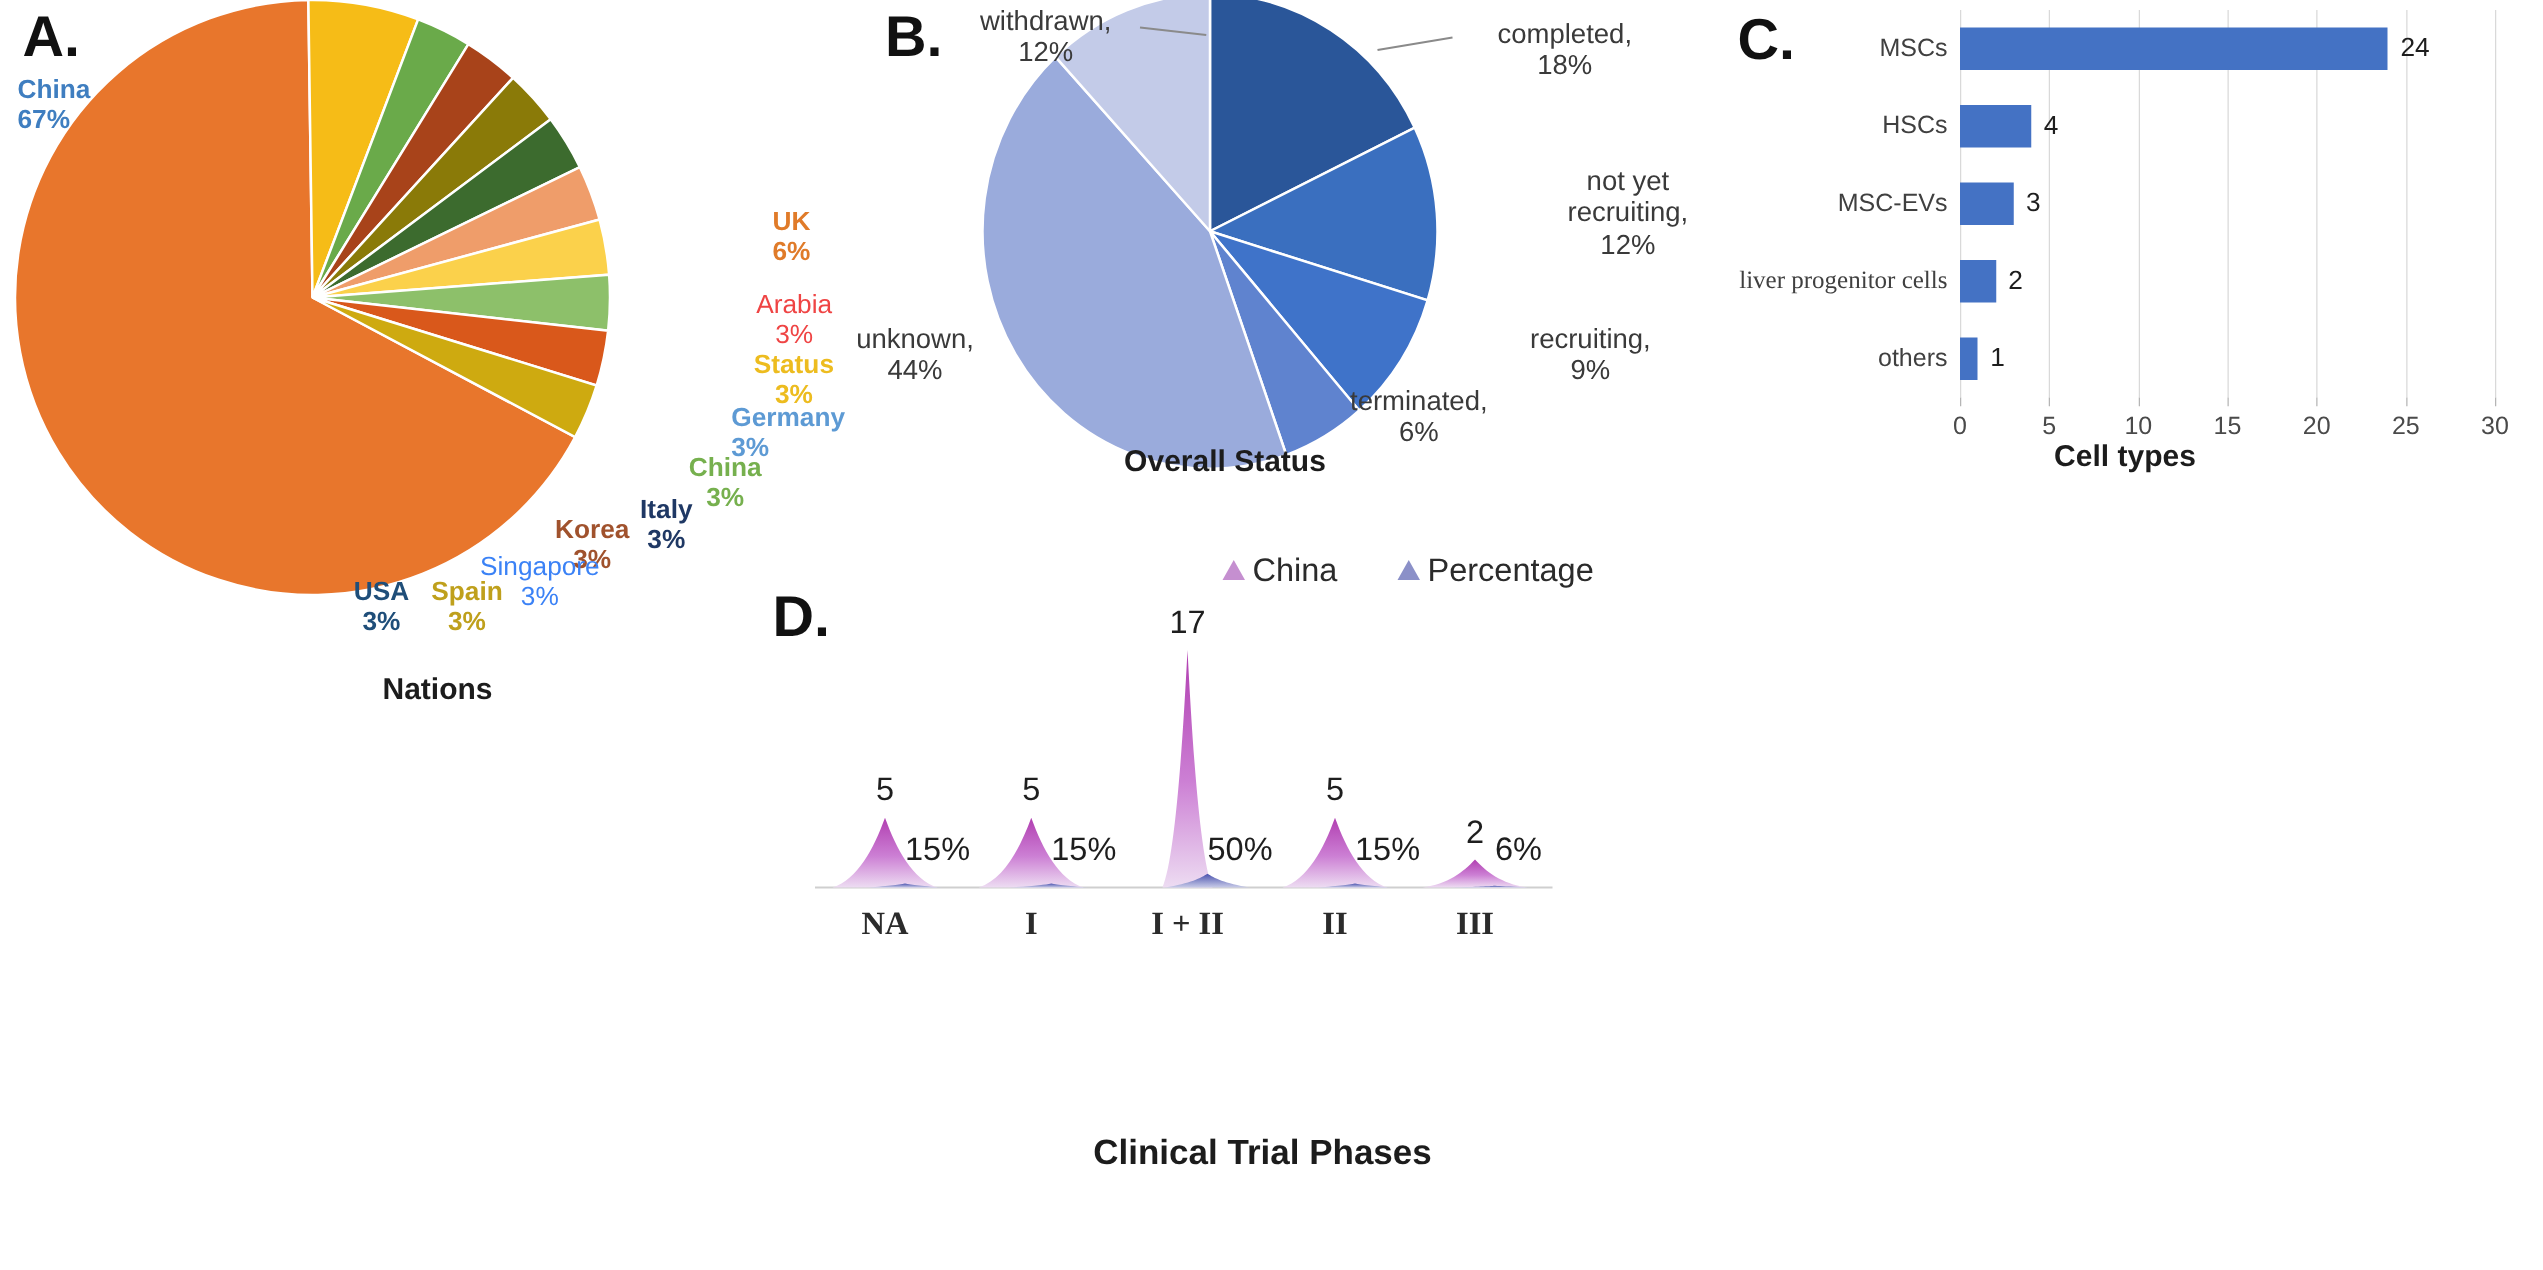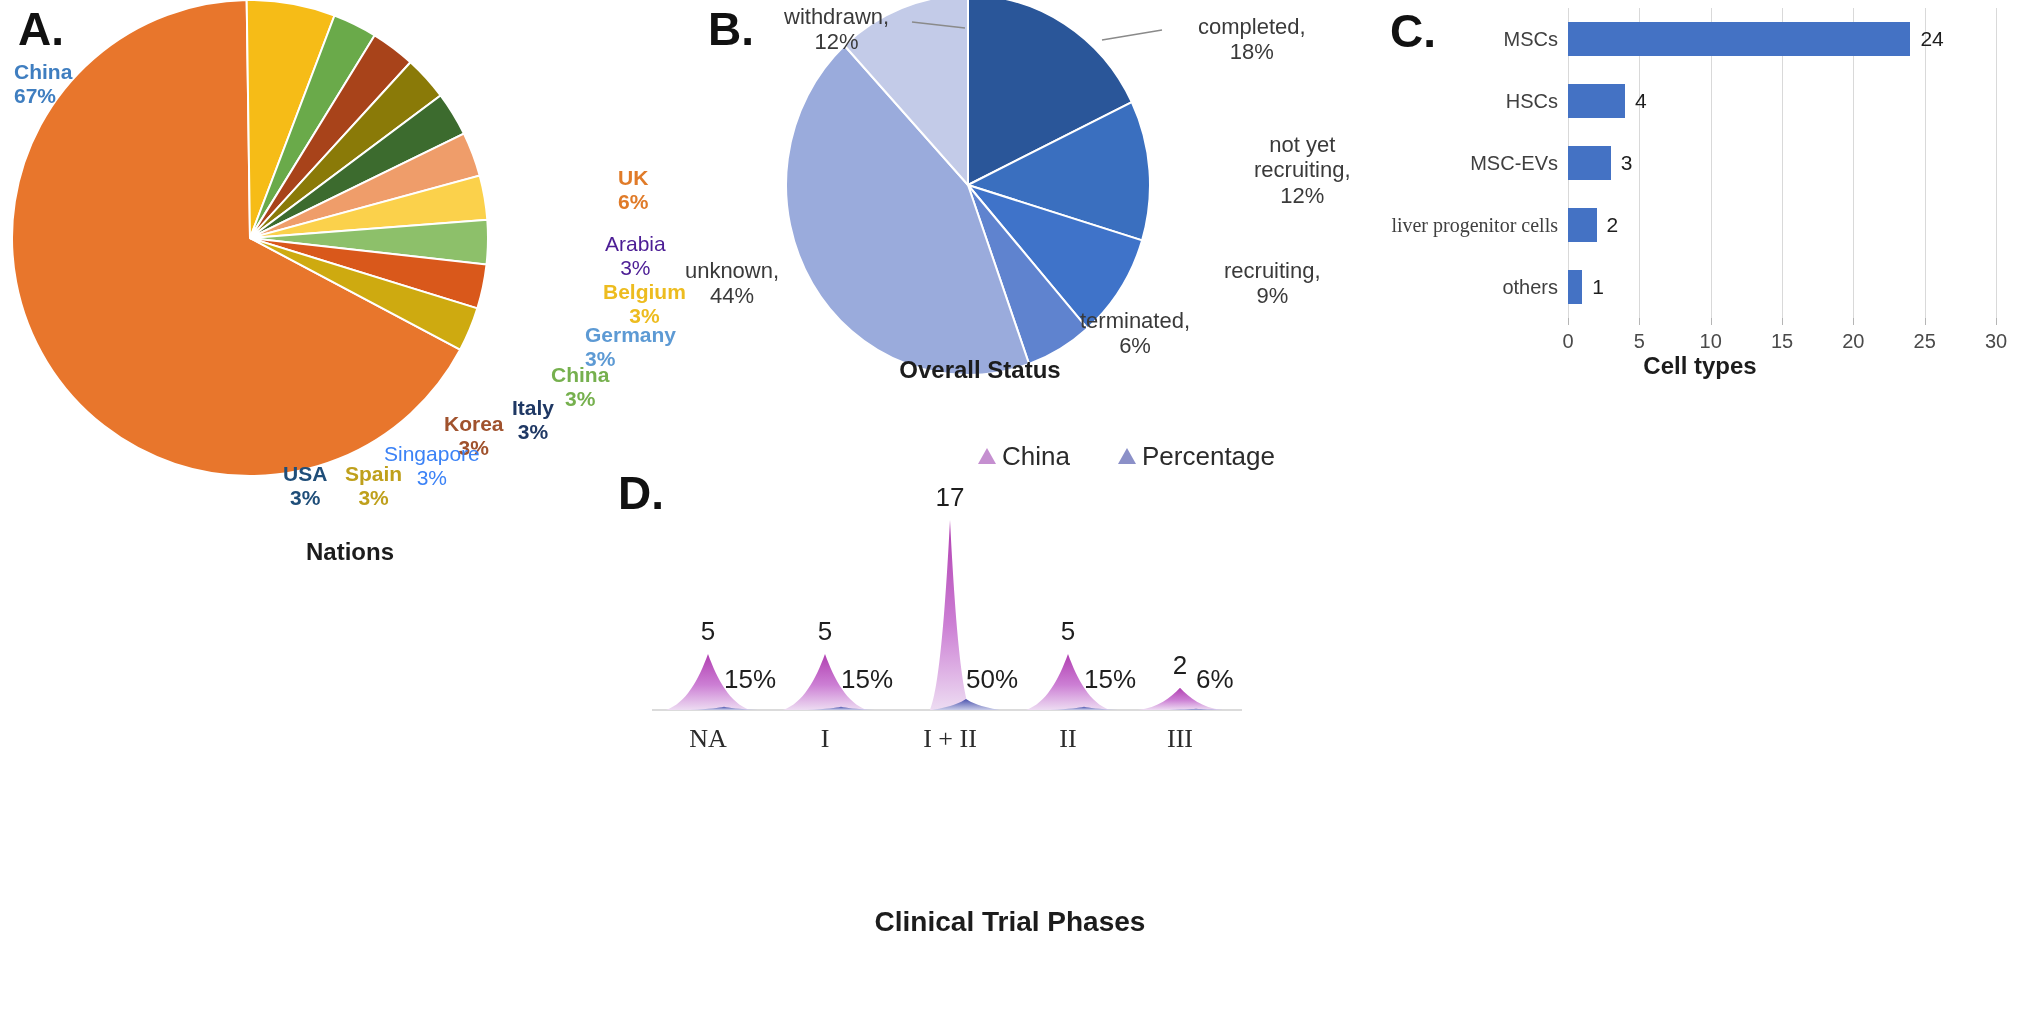--- a/index.html
+++ b/index.html
@@ -90,20 +90,21 @@
     color: #1e1e1e;
     white-space: nowrap;
   }
   .phase-lbl {
     position: absolute;
     font-family: "Liberation Serif", serif;
     font-size: 26px;
     color: #2b2b2b;
     transform: translateX(-50%);
     white-space: nowrap;
+    font-weight: bold;
   }
   .legend-item {
     position: absolute;
     font-family: "Liberation Sans", sans-serif;
     font-size: 26px;
     color: #2b2b2b;
     white-space: nowrap;
   }
   .legend-tri {
     position: absolute;
@@ -137,27 +138,27 @@
   <div class="pie-label" style="left:14px;top:60px;color:#3f7ec0;">
     <span>China</span><br>
     <span>67%</span>
   </div>
 
   <div class="pie-label" style="left:618px;top:166px;color:#e07b29;">
     <span>UK</span><br>
     <span>6%</span>
   </div>
 
-  <div class="pie-label thin" style="left:605px;top:232px;color:#4c1d95;text-align:center;">
+  <div class="pie-label thin" style="left:605px;top:232px;color:#ef4444;text-align:center;">
     <span>Arabia</span><br>
     <span>3%</span>
   </div>
 
   <div class="pie-label" style="left:603px;top:280px;color:#edbc1f;text-align:center;">
-    <span>Belgium</span><br>
+    <span>Status</span><br>
     <span>3%</span>
   </div>
 
   <div class="pie-label" style="left:585px;top:323px;color:#5d9ad4;">
     <span>Germany</span><br>
     <span>3%</span>
   </div>
 
   <div class="pie-label" style="left:551px;top:363px;color:#76b04e;text-align:center;">
     <span>China</span><br>

